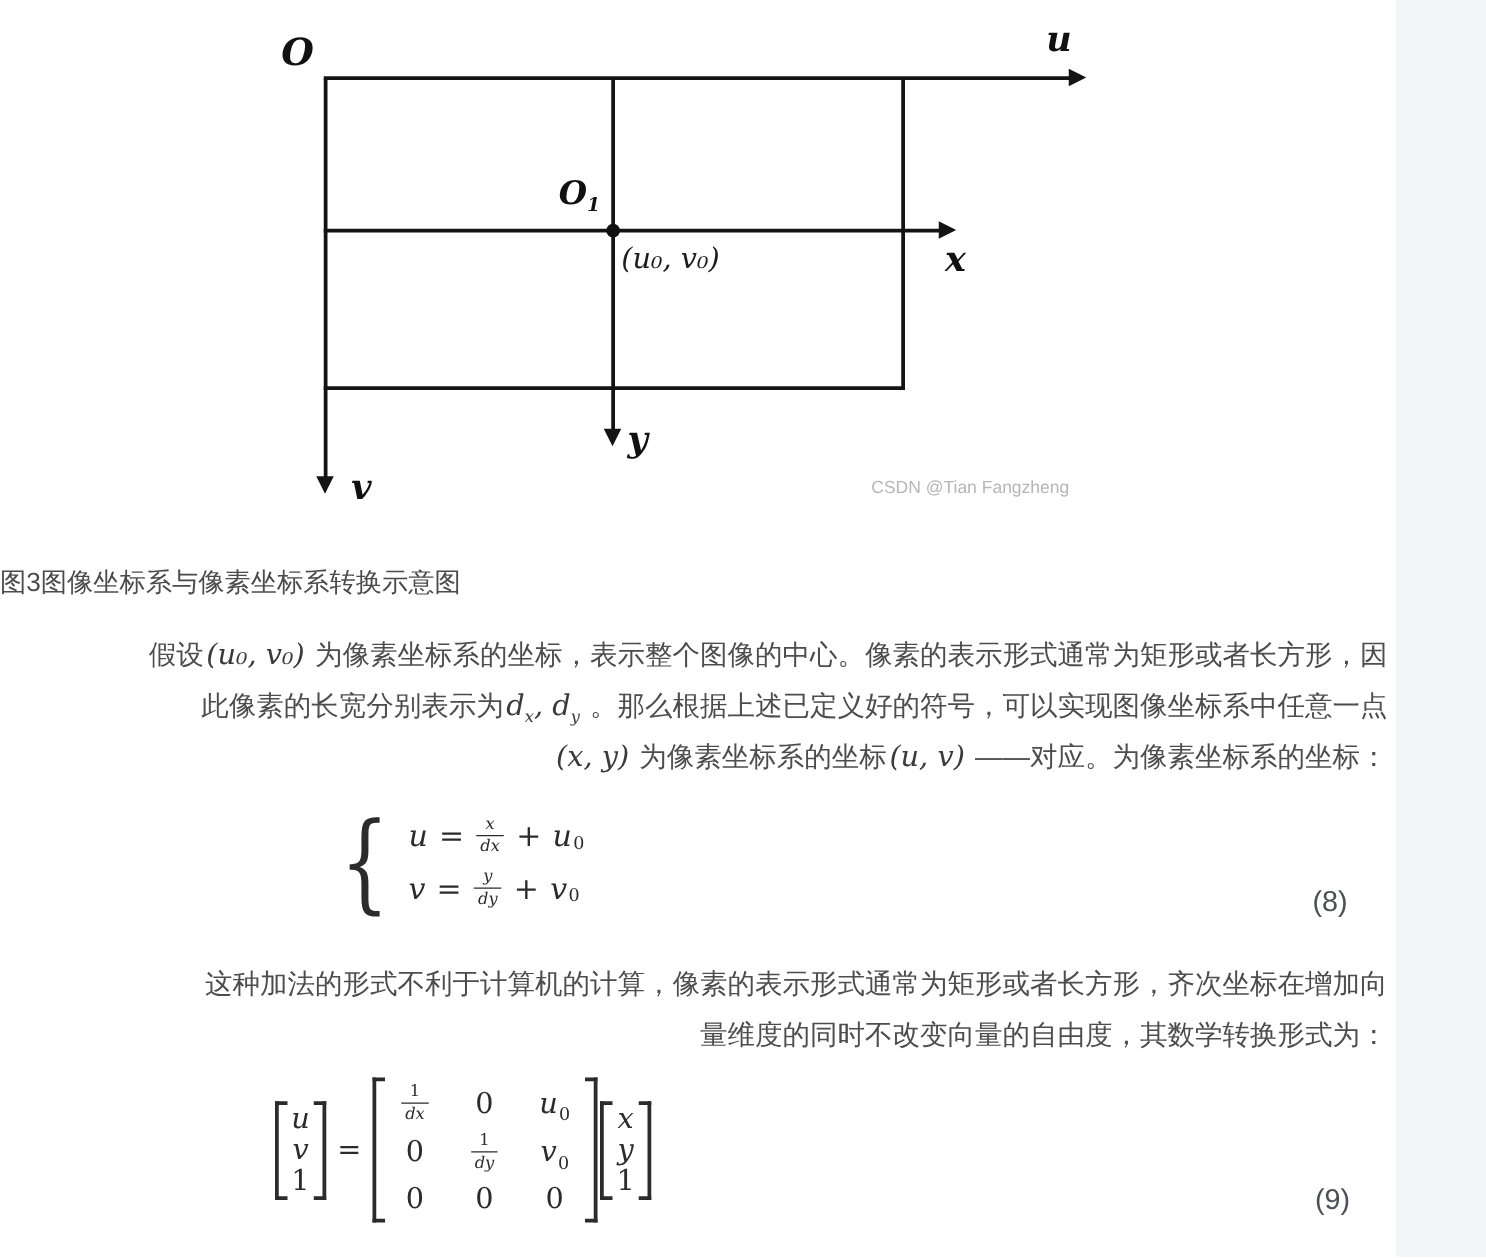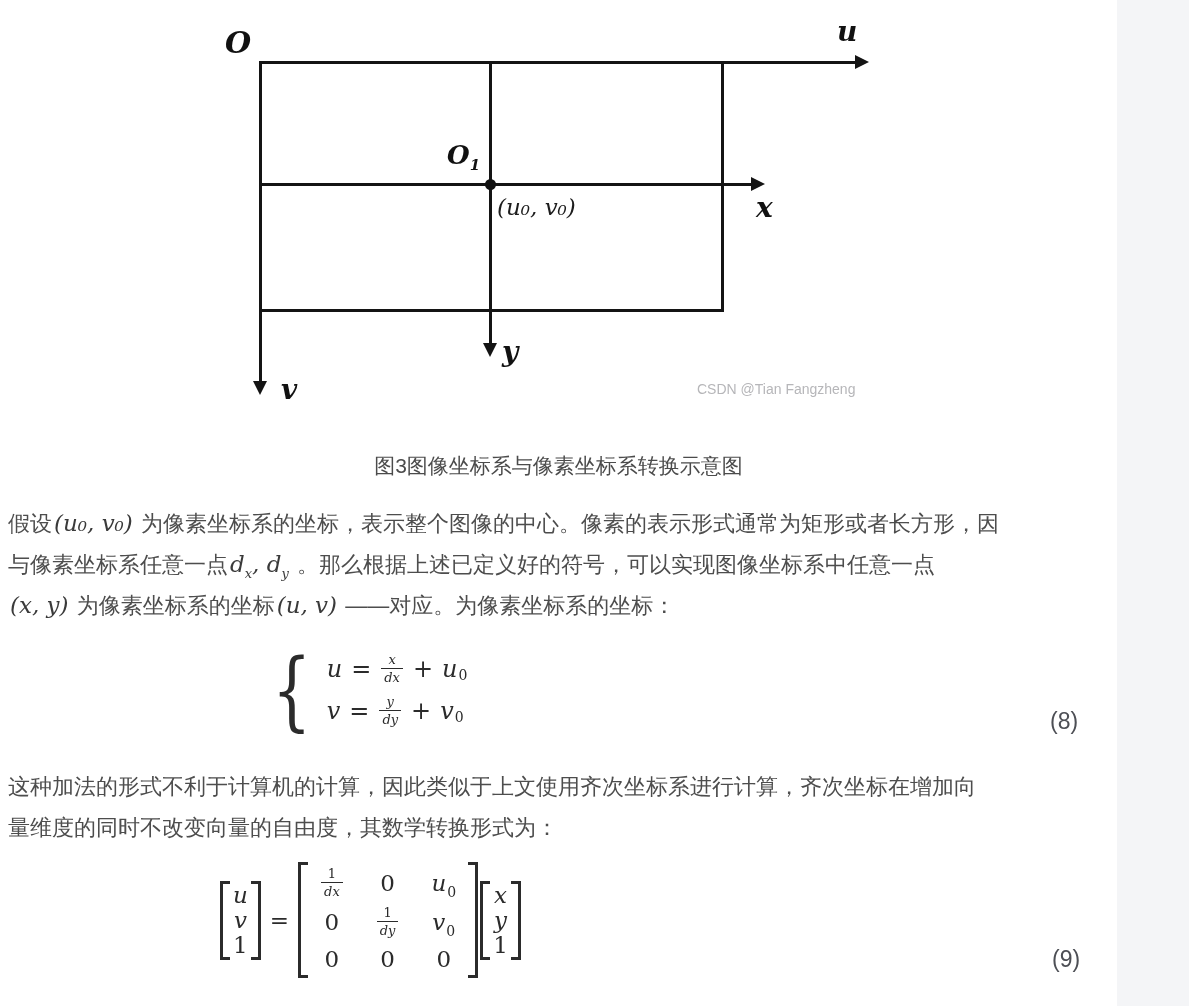--- a/index.html
+++ b/index.html
@@ -17,25 +17,25 @@
   .arrow-d{position:absolute;width:0;height:0;border-top:14px solid #141414;
            border-left:7px solid transparent;border-right:7px solid transparent;}
   .flabel{position:absolute;font-family:"DejaVu Serif","Liberation Serif",serif;
           font-style:italic;font-weight:bold;color:#111;line-height:1;}
   .flabel sub{font-size:15px;font-weight:bold;}
   .dot{position:absolute;width:11px;height:11px;border-radius:50%;background:#111;}
   .coords{position:absolute;font-family:"DejaVu Serif","Liberation Serif",serif;
           font-style:italic;font-size:23px;color:#1c1c1c;line-height:1;}
   .watermark{position:absolute;font-size:14px;color:#b6b6b9;line-height:1;}
 
-  .fig-caption{position:absolute;top:452px;left:0;width:1117px;text-align:center;
+  .fig-caption{position:absolute;top:452px;left:0;width:1117px;
                font-size:21px;color:#4b4b4b;}
 
   
-  .para{position:absolute;left:8px;width:1102px;font-size:22px;color:#4d4d4d;}
+  .para{position:absolute;left:8px;width:1102px;font-size:22px;color:#4d4d4d;text-align:right;}
   .para .tline{height:41px;line-height:41px;white-space:nowrap;}
   .imath{font-family:"DejaVu Serif","Liberation Serif",serif;font-style:italic;
          font-size:23px;color:#3a3a3a;padding:0 2px;}
   .imath sub{font-size:13px;line-height:0;}
 
   
   .formula{position:absolute;color:#2b2b2b;font-family:"DejaVu Serif","Liberation Serif",serif;}
   .eqnum{position:absolute;font-size:23px;color:#4d4f55;line-height:1;}
 
   .f8{left:272px;top:650px;display:flex;align-items:center;}
@@ -93,21 +93,21 @@
     <div class="flabel" style="left:222px;top:124px;font-size:26px;"><span>O</span><sub>1</sub></div>
     <div class="dot" style="left:260px;top:161px;"></div>
     <div class="coords" style="left:272px;top:178px;">(u₀, v₀)</div>
     <div class="watermark" style="left:472px;top:364px;">CSDN @Tian Fangzheng</div>
   </div>
 
   <div class="fig-caption">图3图像坐标系与像素坐标系转换示意图</div>
 
   <div class="para" style="top:503px;">
     <div class="tline"><span>假设</span><span class="imath">(u₀, v₀)</span><span> 为像素坐标系的坐标，表示整个图像的中心。像素的表示形式通常为矩形或者长方形，因</span></div>
-    <div class="tline"><span>与像素坐标系任意一点</span><span class="imath"><span>d</span><sub>x</sub><span>, </span><span>d</span><sub>y</sub></span><span> 。那么根据上述已定义好的符号，可以实现图像坐标系中任意一点</span></div>
+    <div class="tline"><span>此像素的长宽分别表示为</span><span class="imath"><span>d</span><sub>x</sub><span>, </span><span>d</span><sub>y</sub></span><span> 。那么根据上述已定义好的符号，可以实现图像坐标系中任意一点</span></div>
     <div class="tline"><span class="imath">(x, y)</span><span> 为像素坐标系的坐标</span><span class="imath">(u, v)</span><span> ——对应。为像素坐标系的坐标：</span></div>
   </div>
 
   <div class="formula f8">
     <div class="brace">{</div>
     <div class="rows">
       <div class="frow">
         <span class="it">u</span>
         <span class="op">=</span>
         <span class="frac">
@@ -127,21 +127,21 @@
           </span>
         <span class="op">+</span>
         <span class="it">v</span>
           <span class="msub">0</span>
       </div>
     </div>
   </div>
   <div class="eqnum" style="left:1050px;top:710px;">(8)</div>
 
   <div class="para" style="top:766px;">
-    <div class="tline">这种加法的形式不利于计算机的计算，因此类似于上文使用齐次坐标系进行计算，齐次坐标在增加向</div>
+    <div class="tline">这种加法的形式不利于计算机的计算，像素的表示形式通常为矩形或者长方形，齐次坐标在增加向</div>
     <div class="tline">量维度的同时不改变向量的自由度，其数学转换形式为：</div>
   </div>
 
   <div class="formula f9">
     <div class="vec">
       <div class="b-l"></div>
       <div class="vals">
         <span class="it">u</span>
         <span class="it">v</span>
         <span class="up">1</span>

